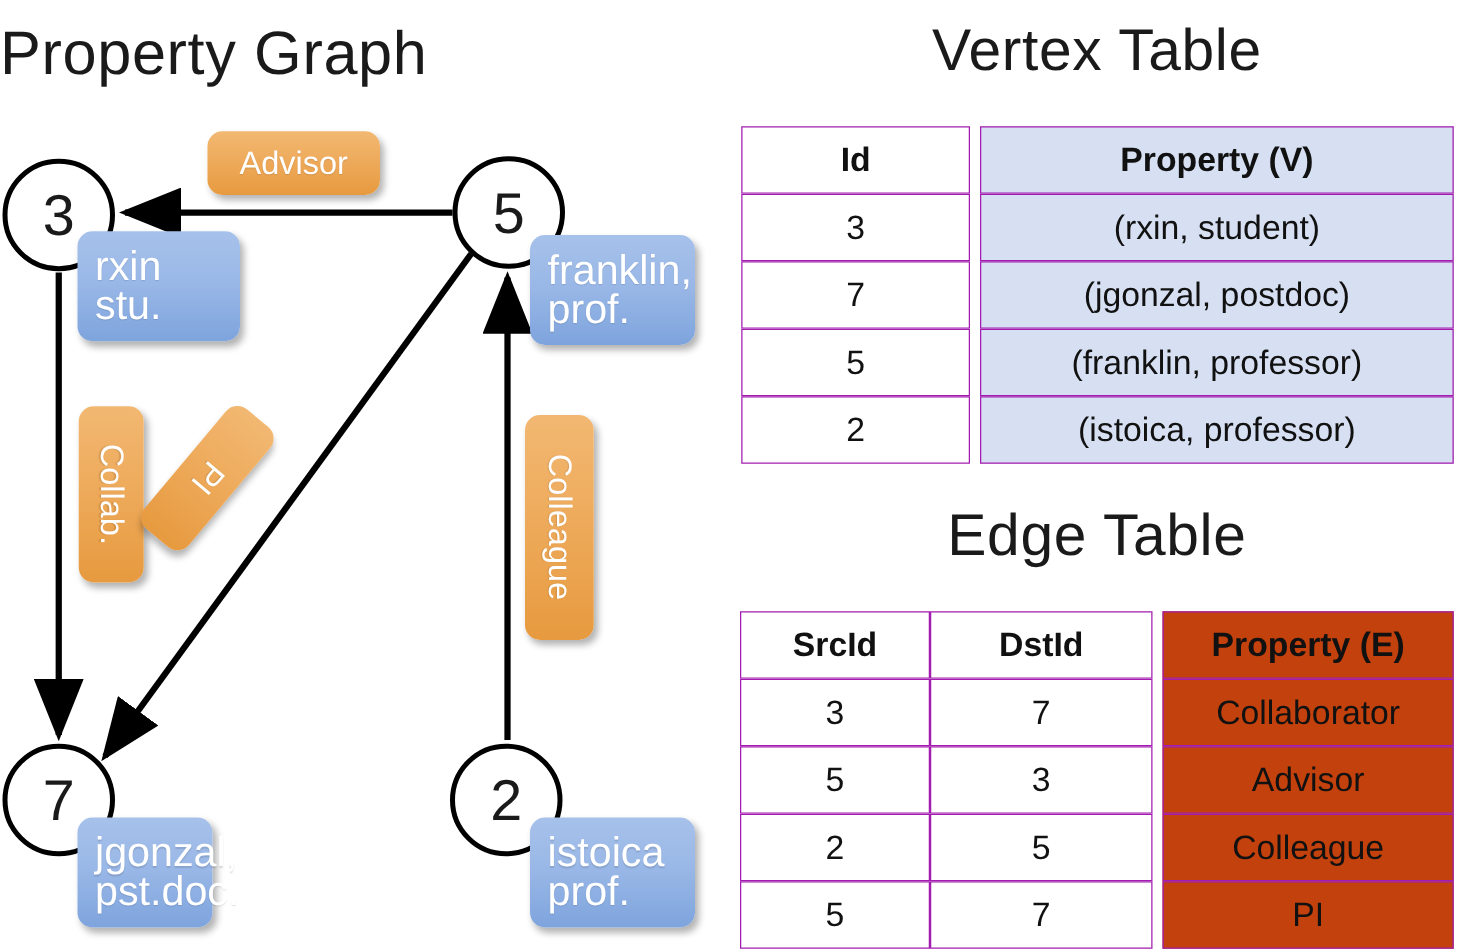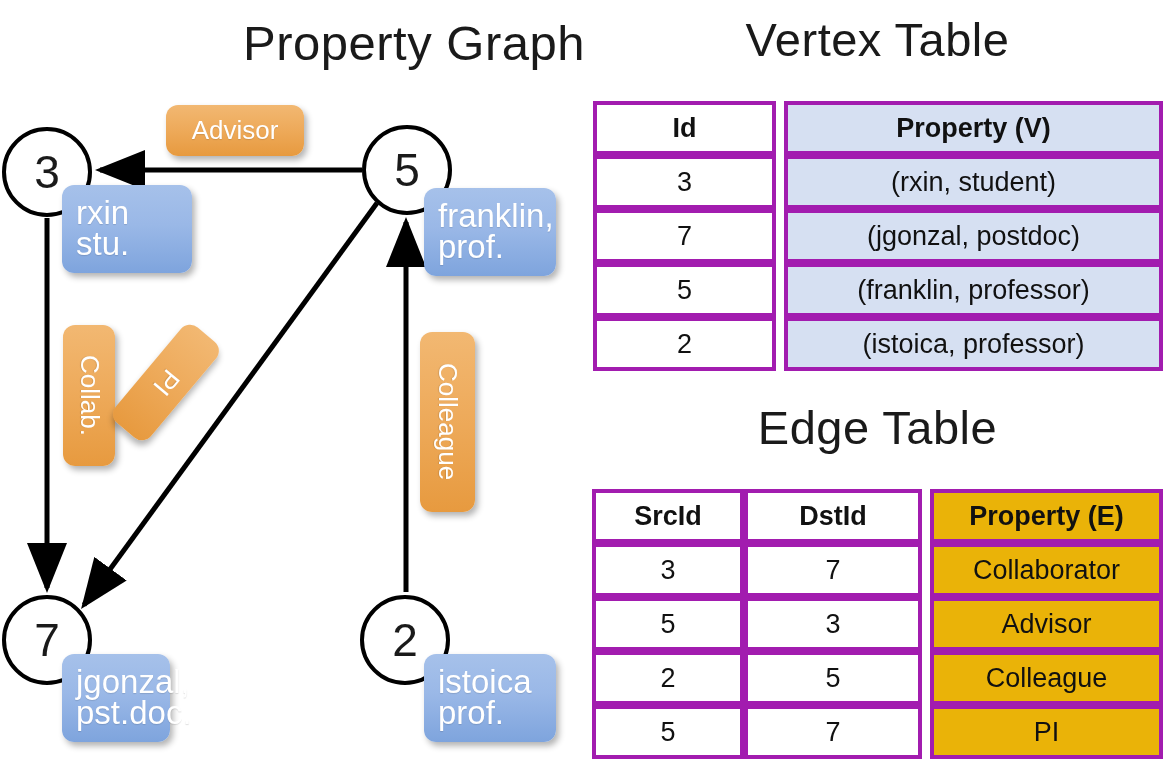--- a/index.html
+++ b/index.html
@@ -20,21 +20,21 @@
   .section-title {
     position: absolute;
     font-family: "Liberation Sans", sans-serif;
     font-weight: 300;
     color: #1a1a1a;
     white-space: nowrap;
     letter-spacing: 0.5px;
   }
   #title-property-graph {
     left: 0; top: 14px; width: 585px;
-    text-align: right;
+    text-align: left;
     font-size: 49px;
     line-height: 58px;
   }
   #title-vertex-table {
     left: 585px; top: 12px; width: 585px;
     text-align: center;
     font-size: 47px;
     line-height: 56px;
   }
   #title-edge-table {
@@ -140,21 +140,21 @@
 
   
   .data-table {
     position: absolute;
     border-collapse: separate;
     border-spacing: 0;
     font-family: "Liberation Sans", sans-serif;
     table-layout: fixed;
   }
   .data-table td, .data-table th {
-    border: 4px solid #a21caf;
+    border: 1px solid #a21caf;
     font-weight: 300;
     font-size: 27px;
     text-align: center;
     color: #111111;
     padding: 0;
     box-sizing: border-box;
   }
   .data-table th {
     font-weight: 700;
     font-size: 27px;
@@ -167,21 +167,21 @@
 
   
   #vertex-table { left: 593px; top: 101px; width: 570px; }
   #vertex-table .c-id   { width: 183px; height: 54px; background:#ffffff; }
   #vertex-table .c-prop { width: 379px; height: 54px; background:#d6e0f2; }
 
   
   #edge-table { left: 592px; top: 489px; width: 571px; border-radius: 31px; }
   #edge-table .c-src  { width: 152px; height: 54px; background:#ffffff; }
   #edge-table .c-dst  { width: 178px; height: 54px; background:#ffffff; }
-  #edge-table .c-prop { width: 233px; height: 54px; background:#eab308;margin-top:24px; }
+  #edge-table .c-prop { width: 233px; height: 54px; background:#c2410c;margin-top:24px; }
 </style>
 </head>
 <body>
 
 <div id="title-property-graph" class="section-title">Property Graph</div>
 
 <div id="graph-panel">
 
   <svg id="graph-edges" viewBox="0 0 585 760" xmlns="http://www.w3.org/2000/svg">
     <defs>

